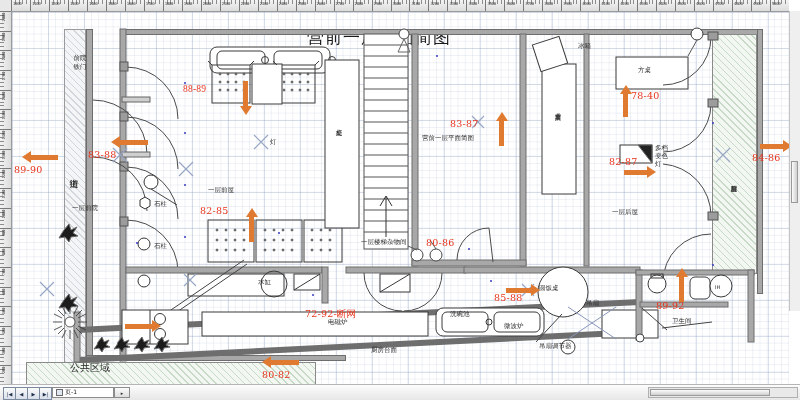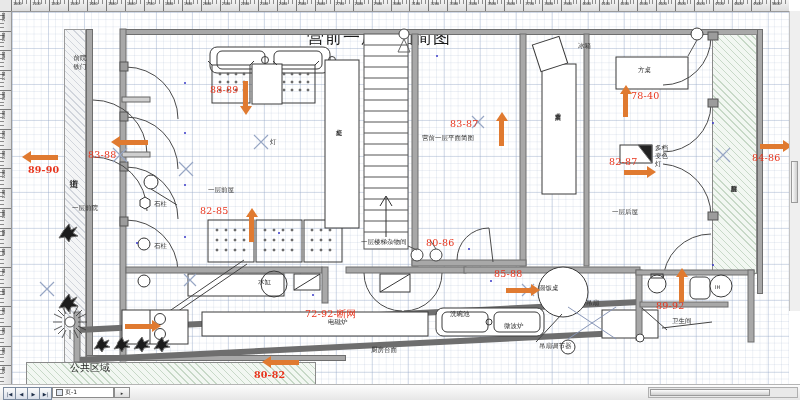--- a/index.html
+++ b/index.html
@@ -756,29 +756,29 @@
     <div class="lab" style="left:438px;top:298px;">洗碗池</div>
     <div class="lab" style="left:492px;top:310px;">微波炉</div>
     <div class="lab" style="left:527px;top:272px;">圆饭桌</div>
     <div class="lab" style="left:574px;top:287px;">吊扇</div>
     <div class="lab" style="left:527px;top:330px;">吊扇调节器</div>
     <div class="lab" style="left:660px;top:305px;">卫生间</div>
     <div class="lab" style="left:703px;top:271px;font-size:5px;">IH</div>
 
     <div class="arrow" style="left:18px;top:143px;width:28px;height:5px;"></div>
     <div class="ahead" style="left:10px;top:139px;border-top:6px solid transparent;border-bottom:6px solid transparent;border-right:9px solid #e07a30;"></div>
-    <div class="red" style="left:16px;top:152px;font-weight:bold;">89-90</div>
+    <div class="red" style="left:2px;top:152px;">89-90</div>
 
     <div class="arrow" style="left:108px;top:128px;width:28px;height:5px;"></div>
     <div class="ahead" style="left:99px;top:124px;border-top:6px solid transparent;border-bottom:6px solid transparent;border-right:9px solid #e07a30;"></div>
     <div class="red" style="left:76px;top:137px;">83-88</div>
 
     <div class="arrow" style="left:231px;top:69px;width:5px;height:26px;"></div>
     <div class="ahead" style="left:228px;top:94px;border-left:6px solid transparent;border-right:6px solid transparent;border-top:9px solid #e07a30;"></div>
-    <div class="red" style="left:198px;top:72px;">88-89</div>
+    <div class="red" style="left:171px;top:72px;font-family:Liberation Serif, serif;">88-89</div>
 
     <div class="arrow" style="left:237px;top:204px;width:5px;height:26px;"></div>
     <div class="ahead" style="left:234px;top:196px;border-left:6px solid transparent;border-right:6px solid transparent;border-bottom:9px solid #e07a30;"></div>
     <div class="red" style="left:188px;top:193px;">82-85</div>
 
     <div class="arrow" style="left:487px;top:108px;width:5px;height:26px;"></div>
     <div class="ahead" style="left:484px;top:100px;border-left:6px solid transparent;border-right:6px solid transparent;border-bottom:9px solid #e07a30;"></div>
     <div class="red" style="left:438px;top:106px;">83-87</div>
 
     <div class="arrow" style="left:611px;top:81px;width:5px;height:24px;"></div>
@@ -790,33 +790,33 @@
     <div class="red" style="left:597px;top:144px;">82-87</div>
 
     <div class="arrow" style="left:748px;top:132px;width:24px;height:5px;"></div>
     <div class="ahead" style="left:771px;top:128px;border-top:6px solid transparent;border-bottom:6px solid transparent;border-left:9px solid #e07a30;"></div>
     <div class="red" style="left:740px;top:140px;">84-86</div>
 
     <div class="red" style="left:414px;top:225px;">80-86</div>
 
     <div class="arrow" style="left:494px;top:276px;width:26px;height:5px;"></div>
     <div class="ahead" style="left:519px;top:272px;border-top:6px solid transparent;border-bottom:6px solid transparent;border-left:9px solid #e07a30;"></div>
-    <div class="red" style="left:482px;top:256px;">85-88</div>
+    <div class="red" style="left:482px;top:280px;">85-88</div>
 
     <div class="arrow" style="left:667px;top:264px;width:5px;height:26px;"></div>
     <div class="ahead" style="left:664px;top:256px;border-left:6px solid transparent;border-right:6px solid transparent;border-bottom:9px solid #e07a30;"></div>
     <div class="red" style="left:644px;top:288px;">89-92</div>
 
     <div class="arrow" style="left:113px;top:312px;width:28px;height:5px;"></div>
     <div class="ahead" style="left:140px;top:308px;border-top:6px solid transparent;border-bottom:6px solid transparent;border-left:9px solid #e07a30;"></div>
     <div class="red" style="left:293px;top:296px;">72-92-断网</div>
 
     <div class="arrow" style="left:259px;top:348px;width:28px;height:5px;"></div>
     <div class="ahead" style="left:250px;top:344px;border-top:6px solid transparent;border-bottom:6px solid transparent;border-right:9px solid #e07a30;"></div>
-    <div class="red" style="left:242px;top:357px;font-weight:bold;">80-82</div>
+    <div class="red" style="left:250px;top:357px;">80-82</div>
 
   </div>
 
   <div class="vscroll">
     <div class="thumb"></div>
   </div>
 
   <div class="statusbar">
     <div class="navbtns">
       <div class="navbtn">|◀</div>

